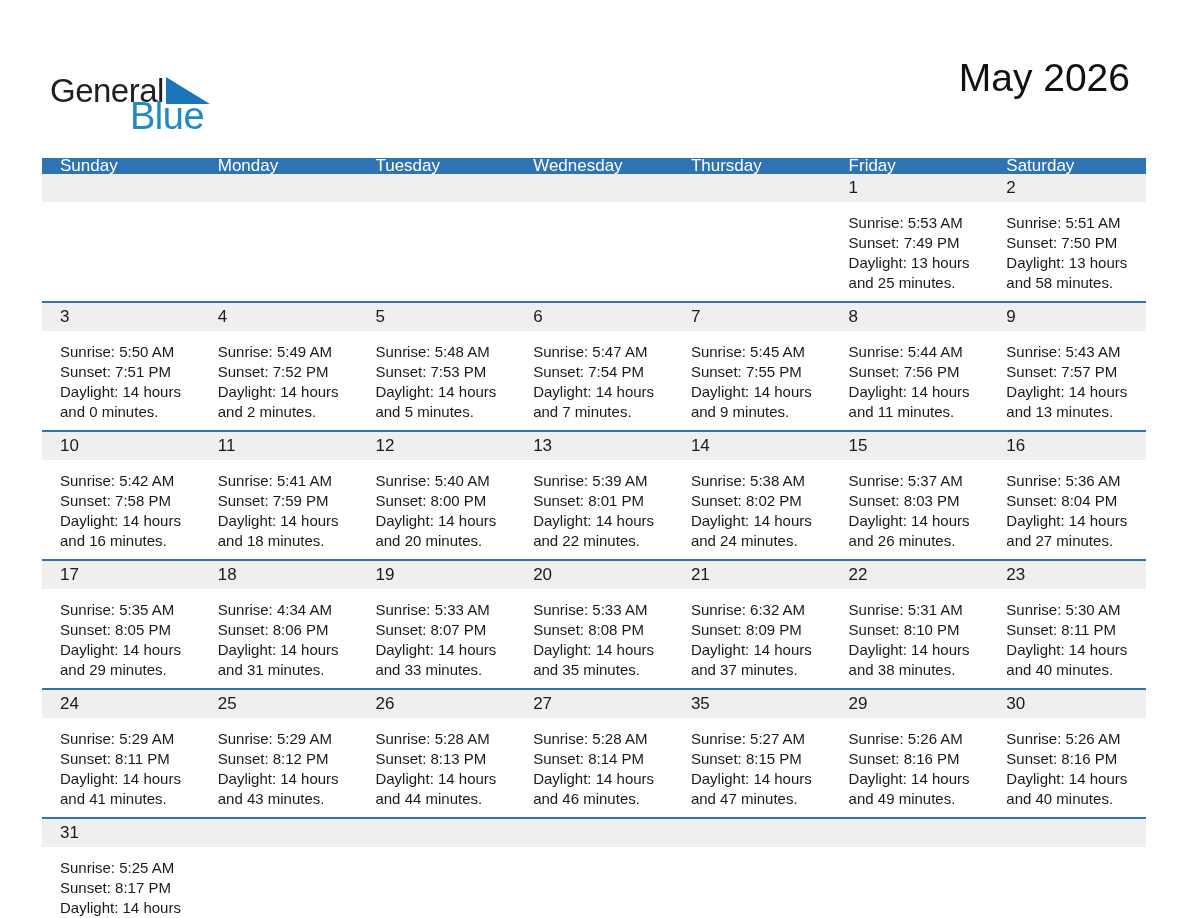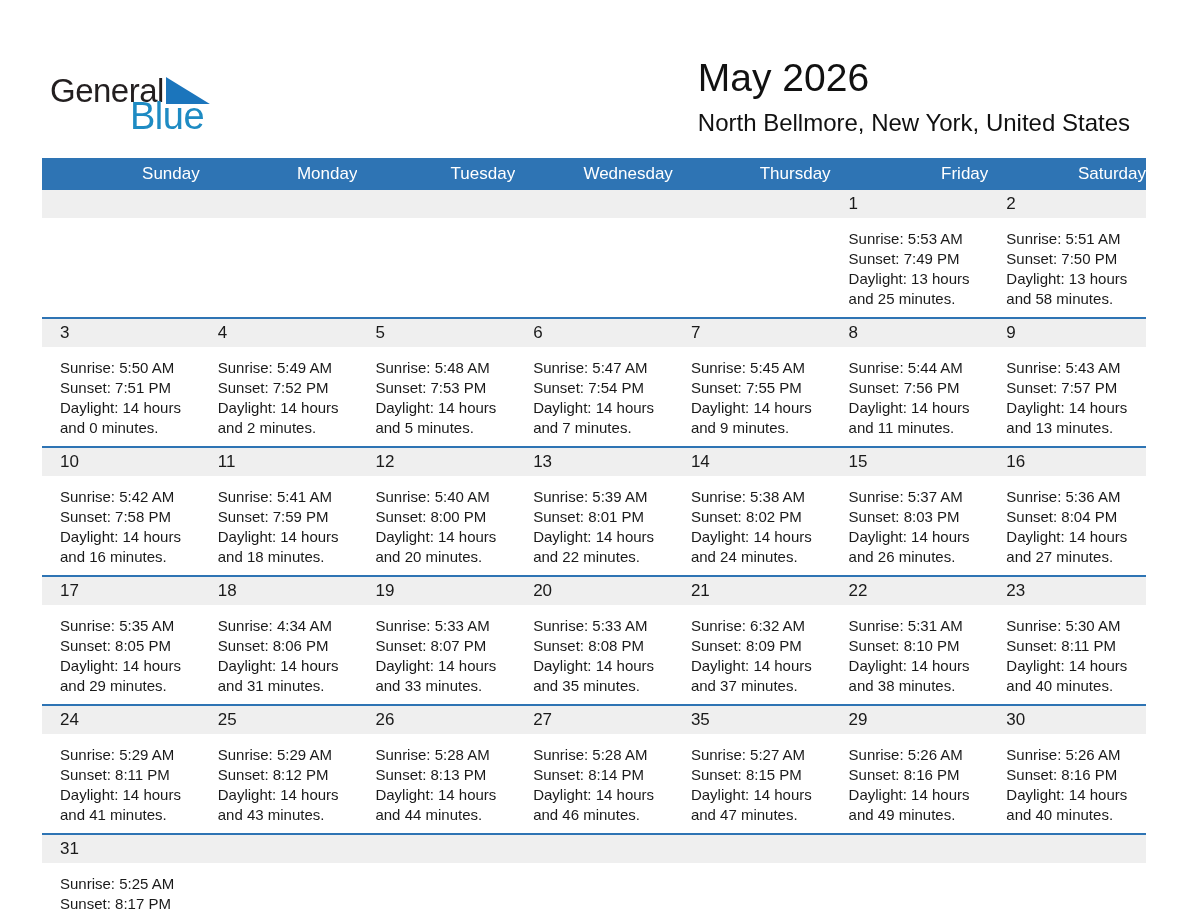--- a/index.html
+++ b/index.html
@@ -22,23 +22,22 @@
   }
   .logo-blue { display:block; font-size:38px; color:var(--logo-blue,#1E8BC3); letter-spacing:-0.5px; margin-left:80px; margin-top:-7px; line-height:33px; }
 
   .titles { position:absolute; right:58px; top:55px; text-align:left; }
   .month-title { font-size:39px; color:#111111; line-height:46px; font-weight:400; }
   .location { font-size:24px; color:#111111; line-height:36px; margin-top:4px; font-weight:400; }
 
   
   .calendar { position:absolute; left:42px; top:158px; width:1104px; }
   .weekday-row {
-    display:flex; height:32px; align-items:center;
+    display:flex; height:16px; align-items:center;
     background:var(--header-bg,#2E74B4);
-    text-align:right;
   }
   .weekday-cell { flex:1 1 0; color:#ffffff; font-size:17px; padding-left:18px; white-space:nowrap; overflow:hidden; }
 
   .week-row {
     display:flex; min-height:108px;
     background:linear-gradient(to bottom, var(--band-bg,#EFEFEF) 0px, var(--band-bg,#EFEFEF) 28px, #ffffff 28px);
     border-bottom:2px solid var(--separator,#2E74B4);
   }
   .week-row:last-child { border-bottom:none; }
   .day-cell { flex:1 1 0; padding:0 4px 8px 18px; overflow:hidden; }
@@ -54,21 +53,20 @@
   <div class="logo">
     <div class="logo-row1">
       <span class="logo-general">General</span>
       <span class="logo-triangle"></span>
     </div>
     <span class="logo-blue">Blue</span>
   </div>
 
   <div class="titles">
     <div class="month-title">May 2026</div>
-    <div class="location">North Bellmore, New York, United States</div>
   </div>
 
   <div class="calendar">
     <div class="weekday-row" id="weekday-row">
         <div class="weekday-cell">Sunday</div>
         <div class="weekday-cell">Monday</div>
         <div class="weekday-cell">Tuesday</div>
         <div class="weekday-cell">Wednesday</div>
         <div class="weekday-cell">Thursday</div>
         <div class="weekday-cell">Friday</div>

